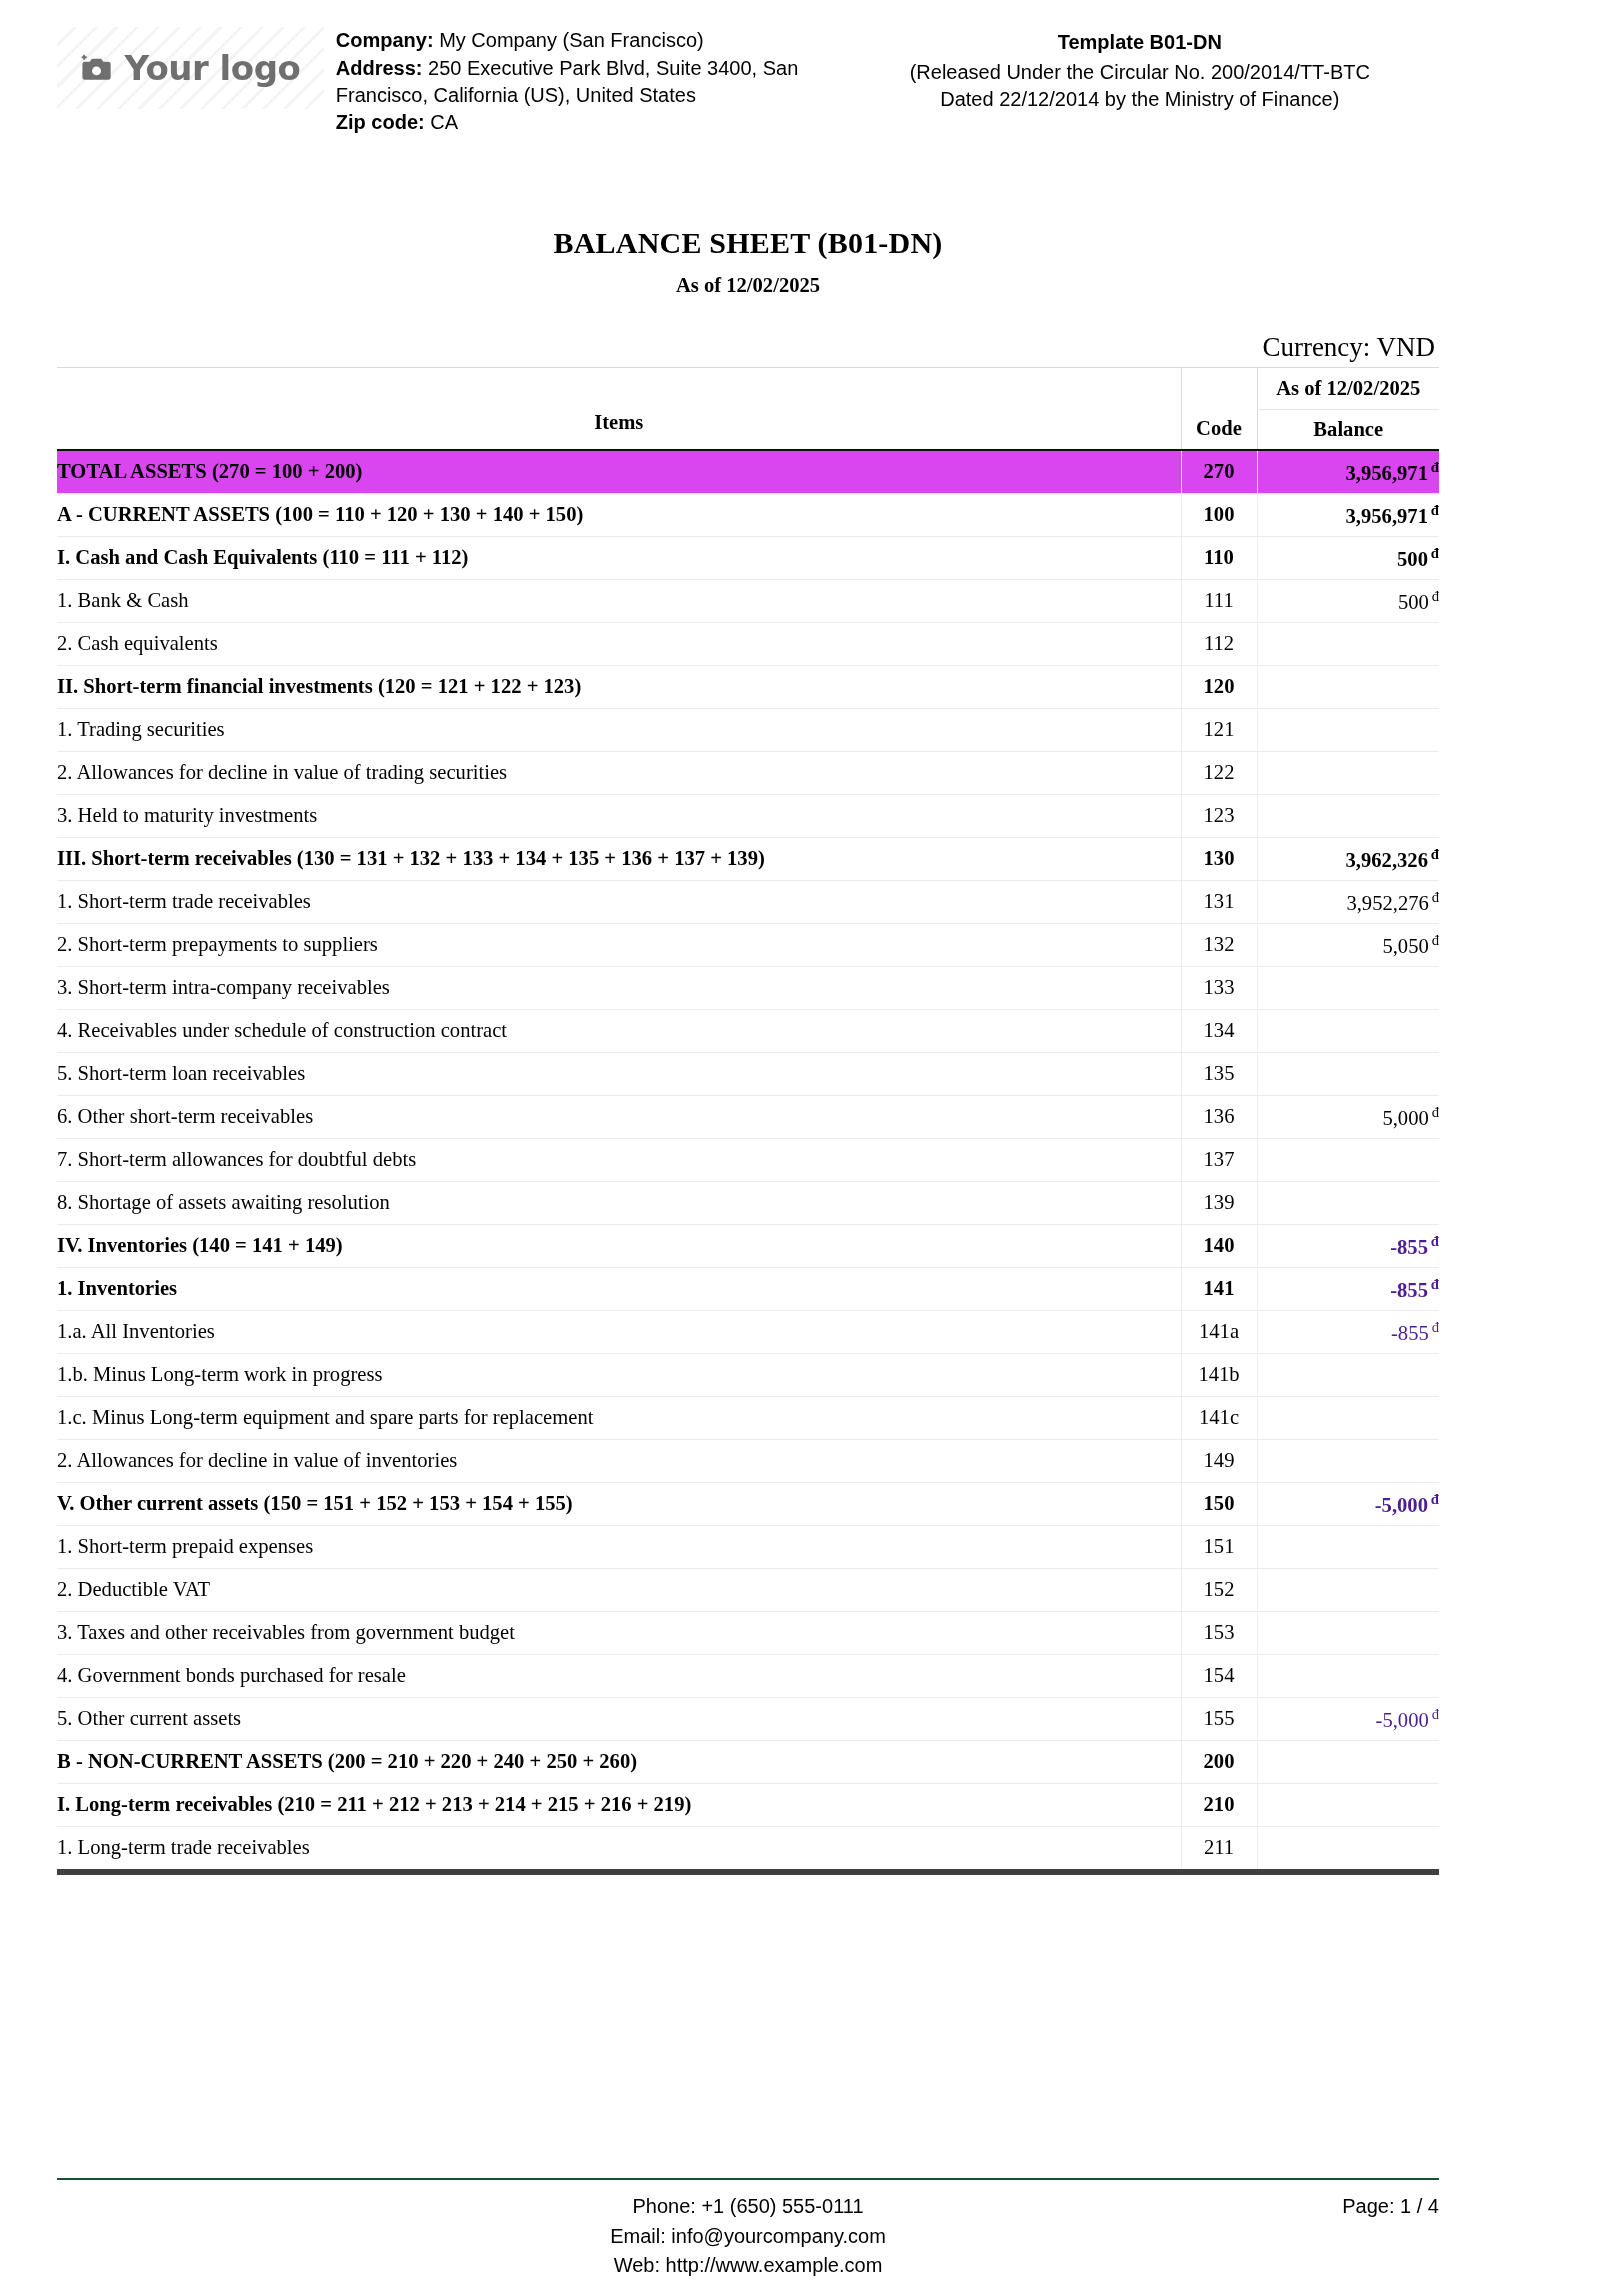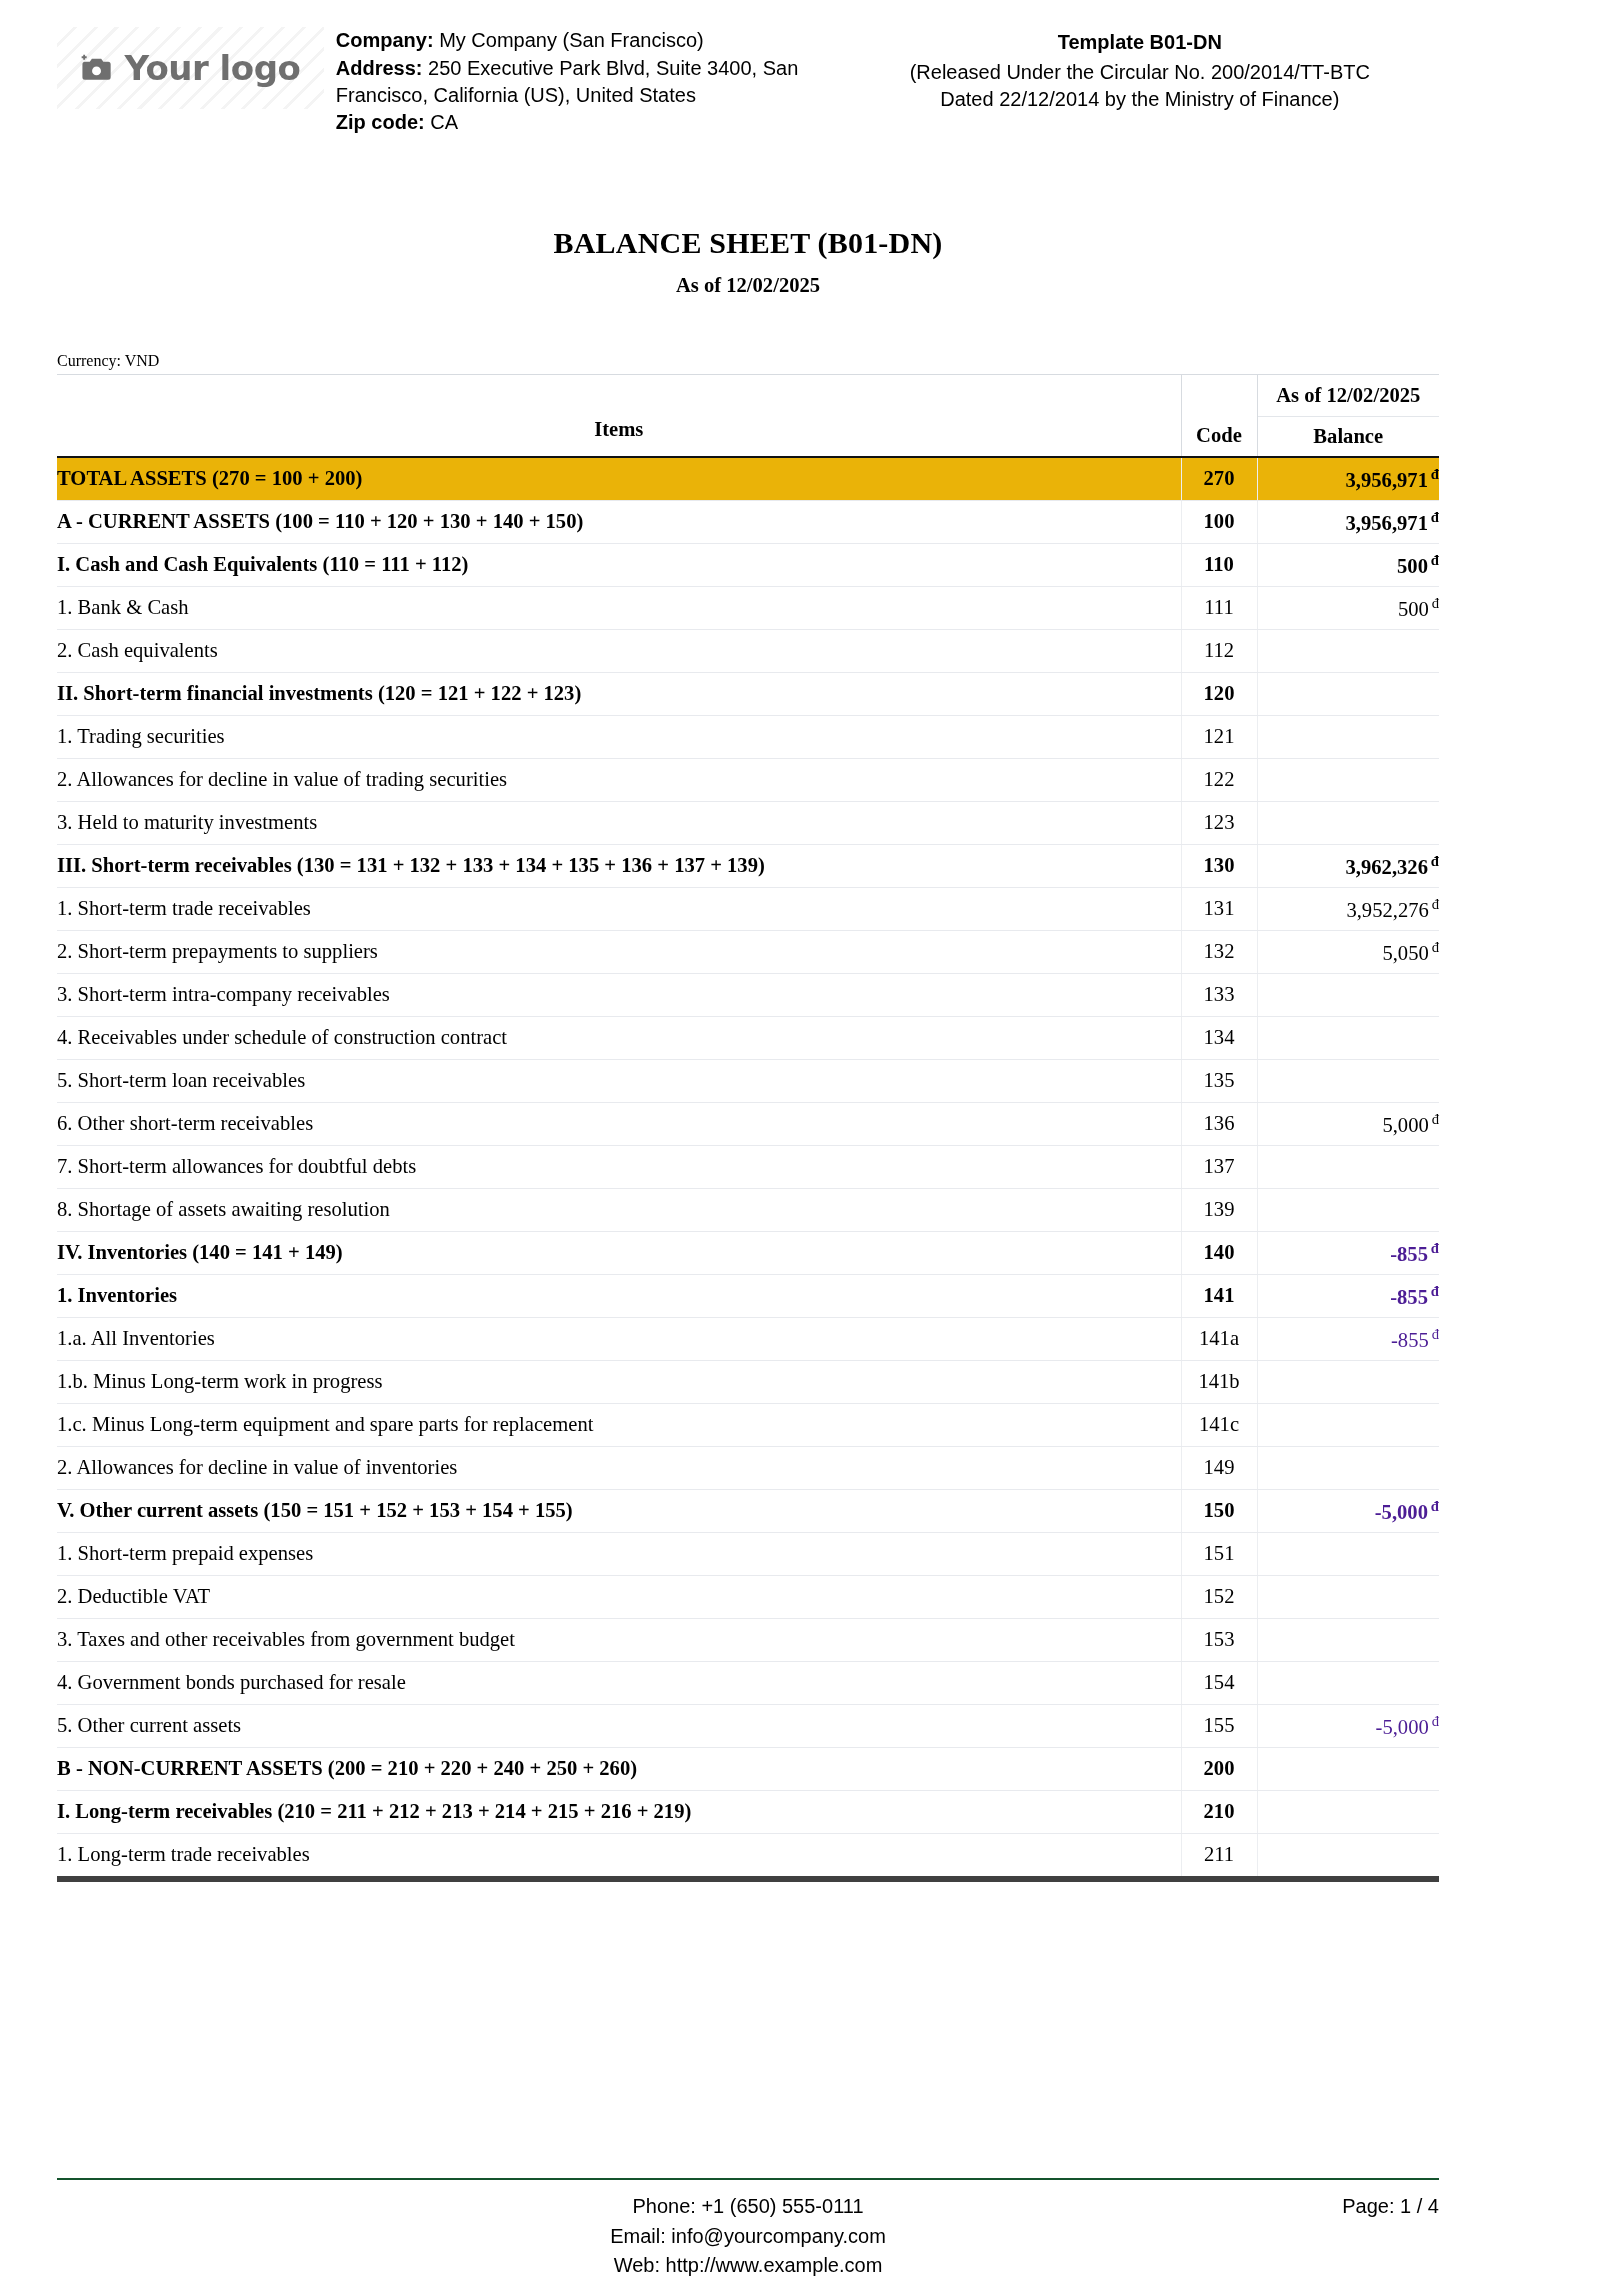--- a/index.html
+++ b/index.html
@@ -96,23 +96,24 @@
   }
   .doc-subtitle {
     font-family: "Liberation Serif", serif;
     font-size: 20.6px;
     font-weight: bold;
     margin-top: 13.7px;
   }
 
   
   .currency-line {
+    text-align: right;
     font-family: "Liberation Serif", serif;
-    font-size: 16px;
-    margin-top: 55px;
+    font-size: 27px;
+    margin-top: 35px;
     padding-right: 3.9px;
   }
 
   
   table.bs {
     width: 100%;
     border-collapse: collapse;
     font-family: "Liberation Serif", serif;
     margin-top: 3.9px;
   }
@@ -181,21 +182,21 @@
 
   .lvl0 { padding-left: 13.7px; }
   .lvl1 { padding-left: 41px; }
   .lvl2 { padding-left: 69px; }
   .lvl3 { padding-left: 102px; }
   .lvl4 { padding-left: 133px; }
 
   .bold { font-weight: bold; }
   .neg  { color: #4c1d95; }
   .row-total td {
-    background: #eab308;
+    background: #d946ef;
     font-weight: bold;
   }
 
   
   .footer {
     position: absolute;
     left: 57px;
     right: 57px;
     bottom: 12px;
     border-top: 2px solid #14532d;

